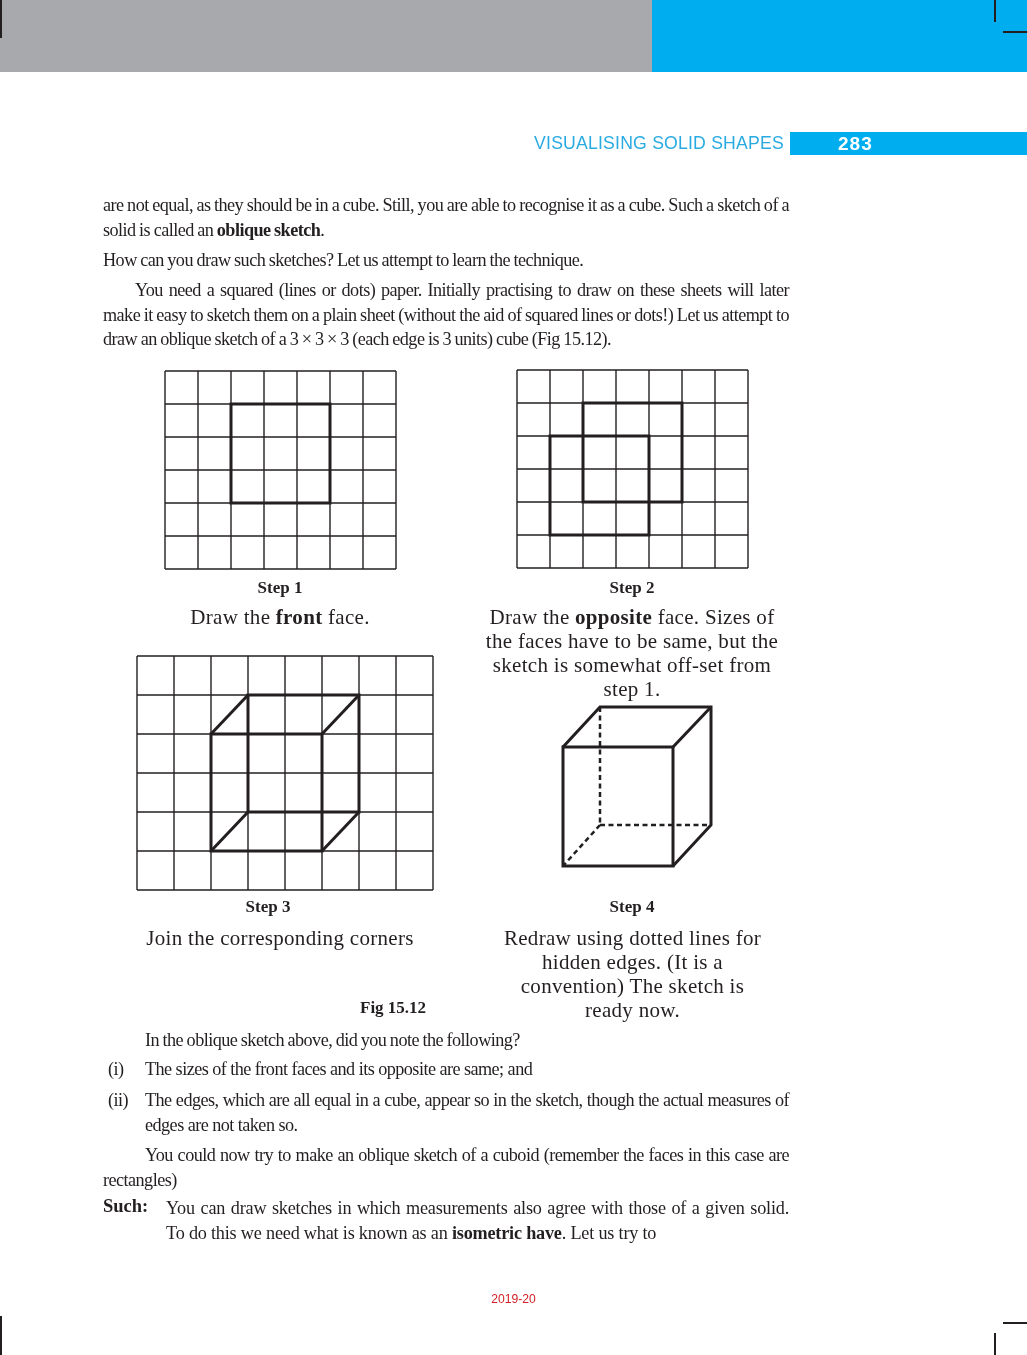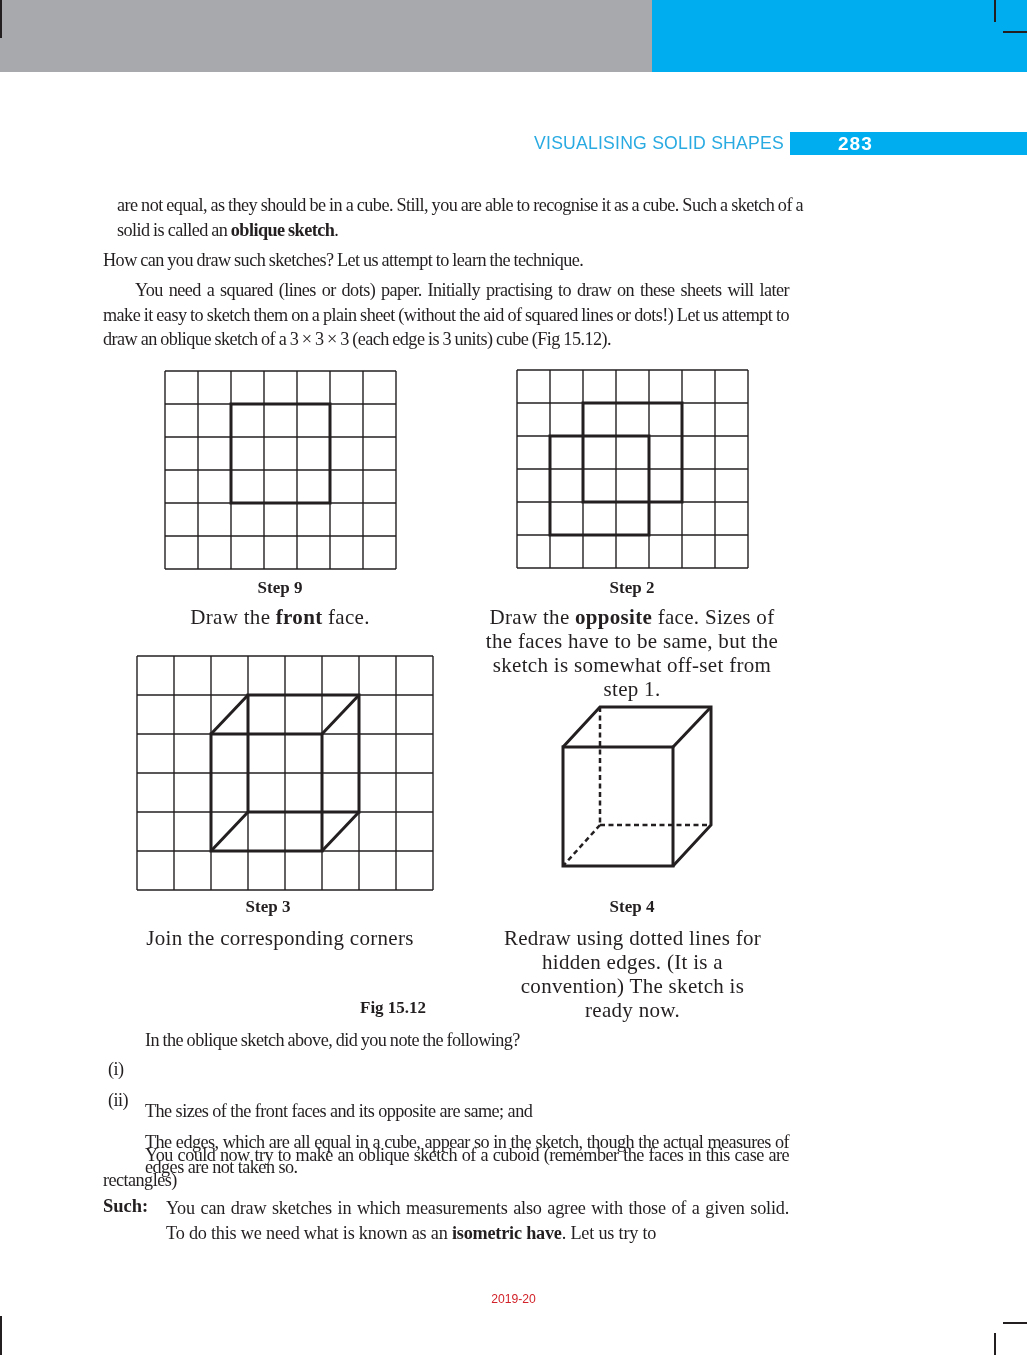--- a/index.html
+++ b/index.html
@@ -21,21 +21,21 @@
     svg.fig { position: absolute; overflow: visible; }
     .grid-line { stroke: #231f20; stroke-width: 1.4; }
     .bold-line { stroke: #231f20; stroke-width: 3; fill: none; }
     .dash-line { stroke: #231f20; stroke-width: 2.5; stroke-dasharray: 5 3.5; fill: none; }
     .step-title { position: absolute; font-weight: bold; font-size: 17px; text-align: center; width: 300px; }
     .step-desc { position: absolute; font-size: 21px; line-height: 24px; text-align: center; letter-spacing: 0.3px; }
     .fig-caption { position: absolute; left: 360px; width: 170px; top: 998px; text-align: left;
                    font-weight: bold; font-size: 17px; }
     .list-item { position: absolute; left: 103px; width: 686px; font-size: 18.2px; line-height: 24.5px; letter-spacing: -0.55px; }
     .list-item .marker { position: absolute; left: 5px; }
-    .list-item .txt { position: absolute; left: 42px; width: 644px; margin-top: 42px; }
+    .list-item .txt { position: absolute; left: 42px; width: 644px; }
     .note-label { position: absolute; left: 103px; top: 1196px; font-weight: bold; font-size: 18.5px; }
     .note-text { position: absolute; left: 166px; top: 1196px; width: 623px; font-size: 18.2px; line-height: 25px;
                  text-align: justify; letter-spacing: -0.2px; }
     .footer-year { left: 0; width: 1027px; top: 1291px; text-align: center; font-family: "Liberation Sans", "DejaVu Sans", sans-serif;
                    font-size: 13.5px; color: #d2232a; transform: scaleX(0.9); }
   </style>
 </head>
 <body>
 
 <div class="abs topbar-gray"></div>
@@ -44,21 +44,21 @@
 <div class="crop" style="left:994px;top:0;width:2px;height:22px;"></div>
 <div class="crop" style="left:1003px;top:31px;width:24px;height:2px;"></div>
 <div class="crop" style="left:0;top:1316px;width:2px;height:39px;"></div>
 <div class="crop" style="left:994px;top:1333px;width:2px;height:22px;"></div>
 <div class="crop" style="left:1003px;top:1322px;width:24px;height:2px;"></div>
 
 <div class="abs running-head">VISUALISING SOLID SHAPES</div>
 <div class="abs page-band"></div>
 <div class="abs page-num">283</div>
 
-<div class="para" style="top:193px;margin-left:14px;">
+<div class="para" style="top:193px;">
   <span>are not equal, as they should be in a cube. Still, you are able to recognise it as a cube. Such a sketch of a solid is called an </span><b>oblique sketch</b><span>.</span>
 </div>
 <div class="para" style="top:248px;">How can you draw such sketches? Let us attempt to learn the technique.</div>
 <div class="para indent" style="top:278px;">You need a squared (lines or dots) paper. Initially practising to draw on these sheets will later make it easy to sketch them on a plain sheet (without the aid of squared lines or dots!) Let us attempt to draw an oblique sketch of a 3 × 3 × 3 (each edge is 3 units) cube (Fig 15.12).</div>
 
 <svg class="fig" id="step1" style="left:165px;top:371px;" width="231" height="198">
     <line x1="0" y1="0" x2="0" y2="198" class="grid-line"></line>
     <line x1="33" y1="0" x2="33" y2="198" class="grid-line"></line>
     <line x1="66" y1="0" x2="66" y2="198" class="grid-line"></line>
     <line x1="99" y1="0" x2="99" y2="198" class="grid-line"></line>
@@ -68,21 +68,21 @@
     <line x1="231" y1="0" x2="231" y2="198" class="grid-line"></line>
     <line x1="0" y1="0" x2="231" y2="0" class="grid-line"></line>
     <line x1="0" y1="33" x2="231" y2="33" class="grid-line"></line>
     <line x1="0" y1="66" x2="231" y2="66" class="grid-line"></line>
     <line x1="0" y1="99" x2="231" y2="99" class="grid-line"></line>
     <line x1="0" y1="132" x2="231" y2="132" class="grid-line"></line>
     <line x1="0" y1="165" x2="231" y2="165" class="grid-line"></line>
     <line x1="0" y1="198" x2="231" y2="198" class="grid-line"></line>
     <rect x="66" y="33" width="99" height="99" class="bold-line"></rect>
   </svg>
-<div class="step-title" style="left:130px;top:578px;">Step 9</div>
+<div class="step-title" style="left:130px;top:578px;">Step 1</div>
 <div class="step-desc" style="left:130px;top:605px;width:300px;">
   <span>Draw the </span><b>front</b><span> face.</span>
 </div>
 
 <svg class="fig" id="step2" style="left:517px;top:370px;" width="231" height="198">
     <line x1="0" y1="0" x2="0" y2="198" class="grid-line"></line>
     <line x1="33" y1="0" x2="33" y2="198" class="grid-line"></line>
     <line x1="66" y1="0" x2="66" y2="198" class="grid-line"></line>
     <line x1="99" y1="0" x2="99" y2="198" class="grid-line"></line>
     <line x1="132" y1="0" x2="132" y2="198" class="grid-line"></line>

